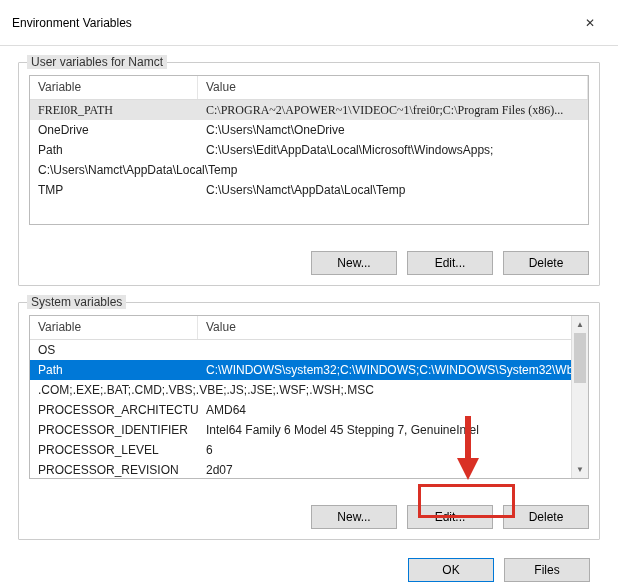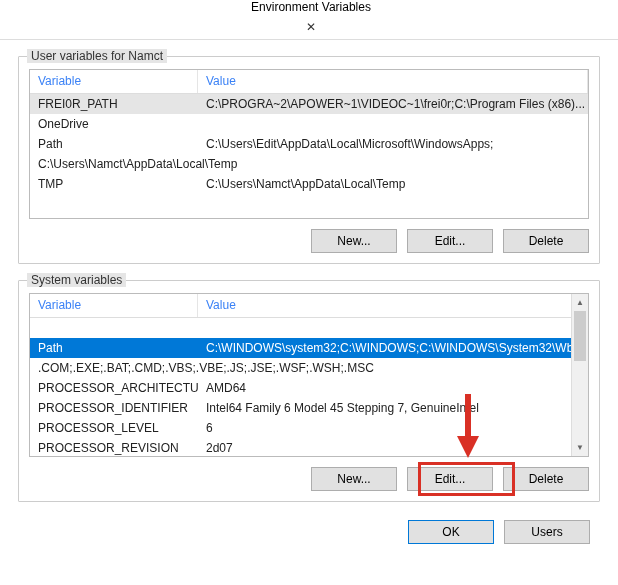--- a/index.html
+++ b/index.html
@@ -6,26 +6,25 @@
   body {
     margin: 0;
     font-family: "Segoe UI", Tahoma, sans-serif;
     font-size: 12px;
     background: #fff;
     width: 618px;
     height: 585px;
     overflow: hidden;
   }
   .titlebar {
-    height: 40px;
+    height: 46px;
     display: flex;
     align-items: center;
     padding: 0 8px 0 12px;
     border-bottom: 1px solid #ddd;
-    flex-direction: column;
   }
   .titlebar-title { flex: 1; font-size: 12px; }
   .titlebar-close {
     width: 40px; height: 28px;
     display: flex; align-items: center; justify-content: center;
     color: #333;
   }
   .content { padding: 16px 18px 10px 18px; }
   .group {
     border: 1px solid #ccc;
@@ -51,36 +50,36 @@
   }
   .table-head {
     display: flex;
     background: #fff;
     border-bottom: 1px solid #ddd;
     height: 24px;
   }
   .th {
     padding: 4px 8px;
     font-size: 12px;
-    color: #3b82f6;
+    color: #404040;
     border-right: 1px solid #e5e5e5;
   }
   .col-var { width: 168px; flex-shrink: 0; }
   .col-val { flex: 1; }
   .table-body { overflow: hidden; }
   .tr { display: flex; height: 20px; align-items: center; }
   .td {
     padding: 2px 8px;
     font-size: 12px;
     white-space: nowrap;
     overflow: hidden;
     text-overflow: clip;
     color: #222;
   }
-  .tr.selected { background: #e5e5e5; }
+  .tr.selected { background: #e5e5e5; font-family: Liberation Serif, serif; }
   .tr.selected-active { background: #0078d7; }
   .tr.selected-active .td { color: #fff; }
   .scrollbar {
     position: absolute;
     right: 0; top: 0; bottom: 0;
     width: 17px;
     background: #f0f0f0;
     border-left: 1px solid #ddd;
   }
   .scrollbar-arrow {
@@ -93,21 +92,21 @@
     position: absolute;
     left: 2px; right: 2px;
     top: 17px;
     height: 50px;
     background: #ccc;
   }
   .btn-row {
     display: flex;
     justify-content: flex-end;
     gap: 10px;
-    margin-top: 10px;
+    margin-top: 26px;
   }
   .btn {
     width: 86px;
     height: 24px;
     border: 1px solid #adadad;
     background: #e1e1e1;
     font-family: inherit;
     font-size: 12px;
     cursor: default;
     padding: 0;
@@ -150,20 +149,21 @@
         <div class="th col-var">Variable</div>
         <div class="th col-val">Value</div>
       </div>
       <div class="table-body" id="user-body">
           <div class="tr selected">
             <div class="td col-var">FREI0R_PATH</div>
             <div class="td col-val">C:\PROGRA~2\APOWER~1\VIDEOC~1\frei0r;C:\Program Files (x86)...</div>
           </div>
           <div class="tr">
             <div class="td col-var">OneDrive</div>
+            <div class="td col-val">C:\Users\Namct\OneDrive</div>
           </div>
           <div class="tr">
             <div class="td col-var">Path</div>
             <div class="td col-val">C:\Users\Edit\AppData\Local\Microsoft\WindowsApps;</div>
           </div>
           <div class="tr">
             <div class="td col-val">C:\Users\Namct\AppData\Local\Temp</div>
           </div>
           <div class="tr">
             <div class="td col-var">TMP</div>
@@ -182,20 +182,21 @@
   <div class="group" style="position:relative;">
     <span class="group-label">System variables</span>
 
     <div class="table-wrap" style="height:164px;">
       <div class="table-head">
         <div class="th col-var">Variable</div>
         <div class="th col-val">Value</div>
       </div>
       <div class="table-body" id="system-body">
           <div class="tr">
+            <div class="td col-var">OS</div>
           </div>
           <div class="tr selected-active">
             <div class="td col-var">Path</div>
             <div class="td col-val">C:\WINDOWS\system32;C:\WINDOWS;C:\WINDOWS\System32\Wb...</div>
           </div>
           <div class="tr">
             <div class="td col-val">.COM;.EXE;.BAT;.CMD;.VBS;.VBE;.JS;.JSE;.WSF;.WSH;.MSC</div>
           </div>
           <div class="tr">
             <div class="td col-var">PROCESSOR_ARCHITECTURE</div>
@@ -229,16 +230,16 @@
 
     <div class="highlight-box" style="left:399px; top:181px; width:97px; height:34px;"></div>
 
     <svg class="arrow-annotation" style="left:436px; top:113px; width:26px; height:66px;" viewBox="0 0 26 66">
       <path d="M10 0 L10 42 L2 42 L13 64 L24 42 L16 42 L16 0 Z" fill="#d93025"></path>
     </svg>
   </div>
 
   <div class="footer-row">
     <button class="btn ok">OK</button>
-    <button class="btn">Users</button>
+    <button class="btn">Files</button>
   </div>
 
 </div>
 
 </body></html>

